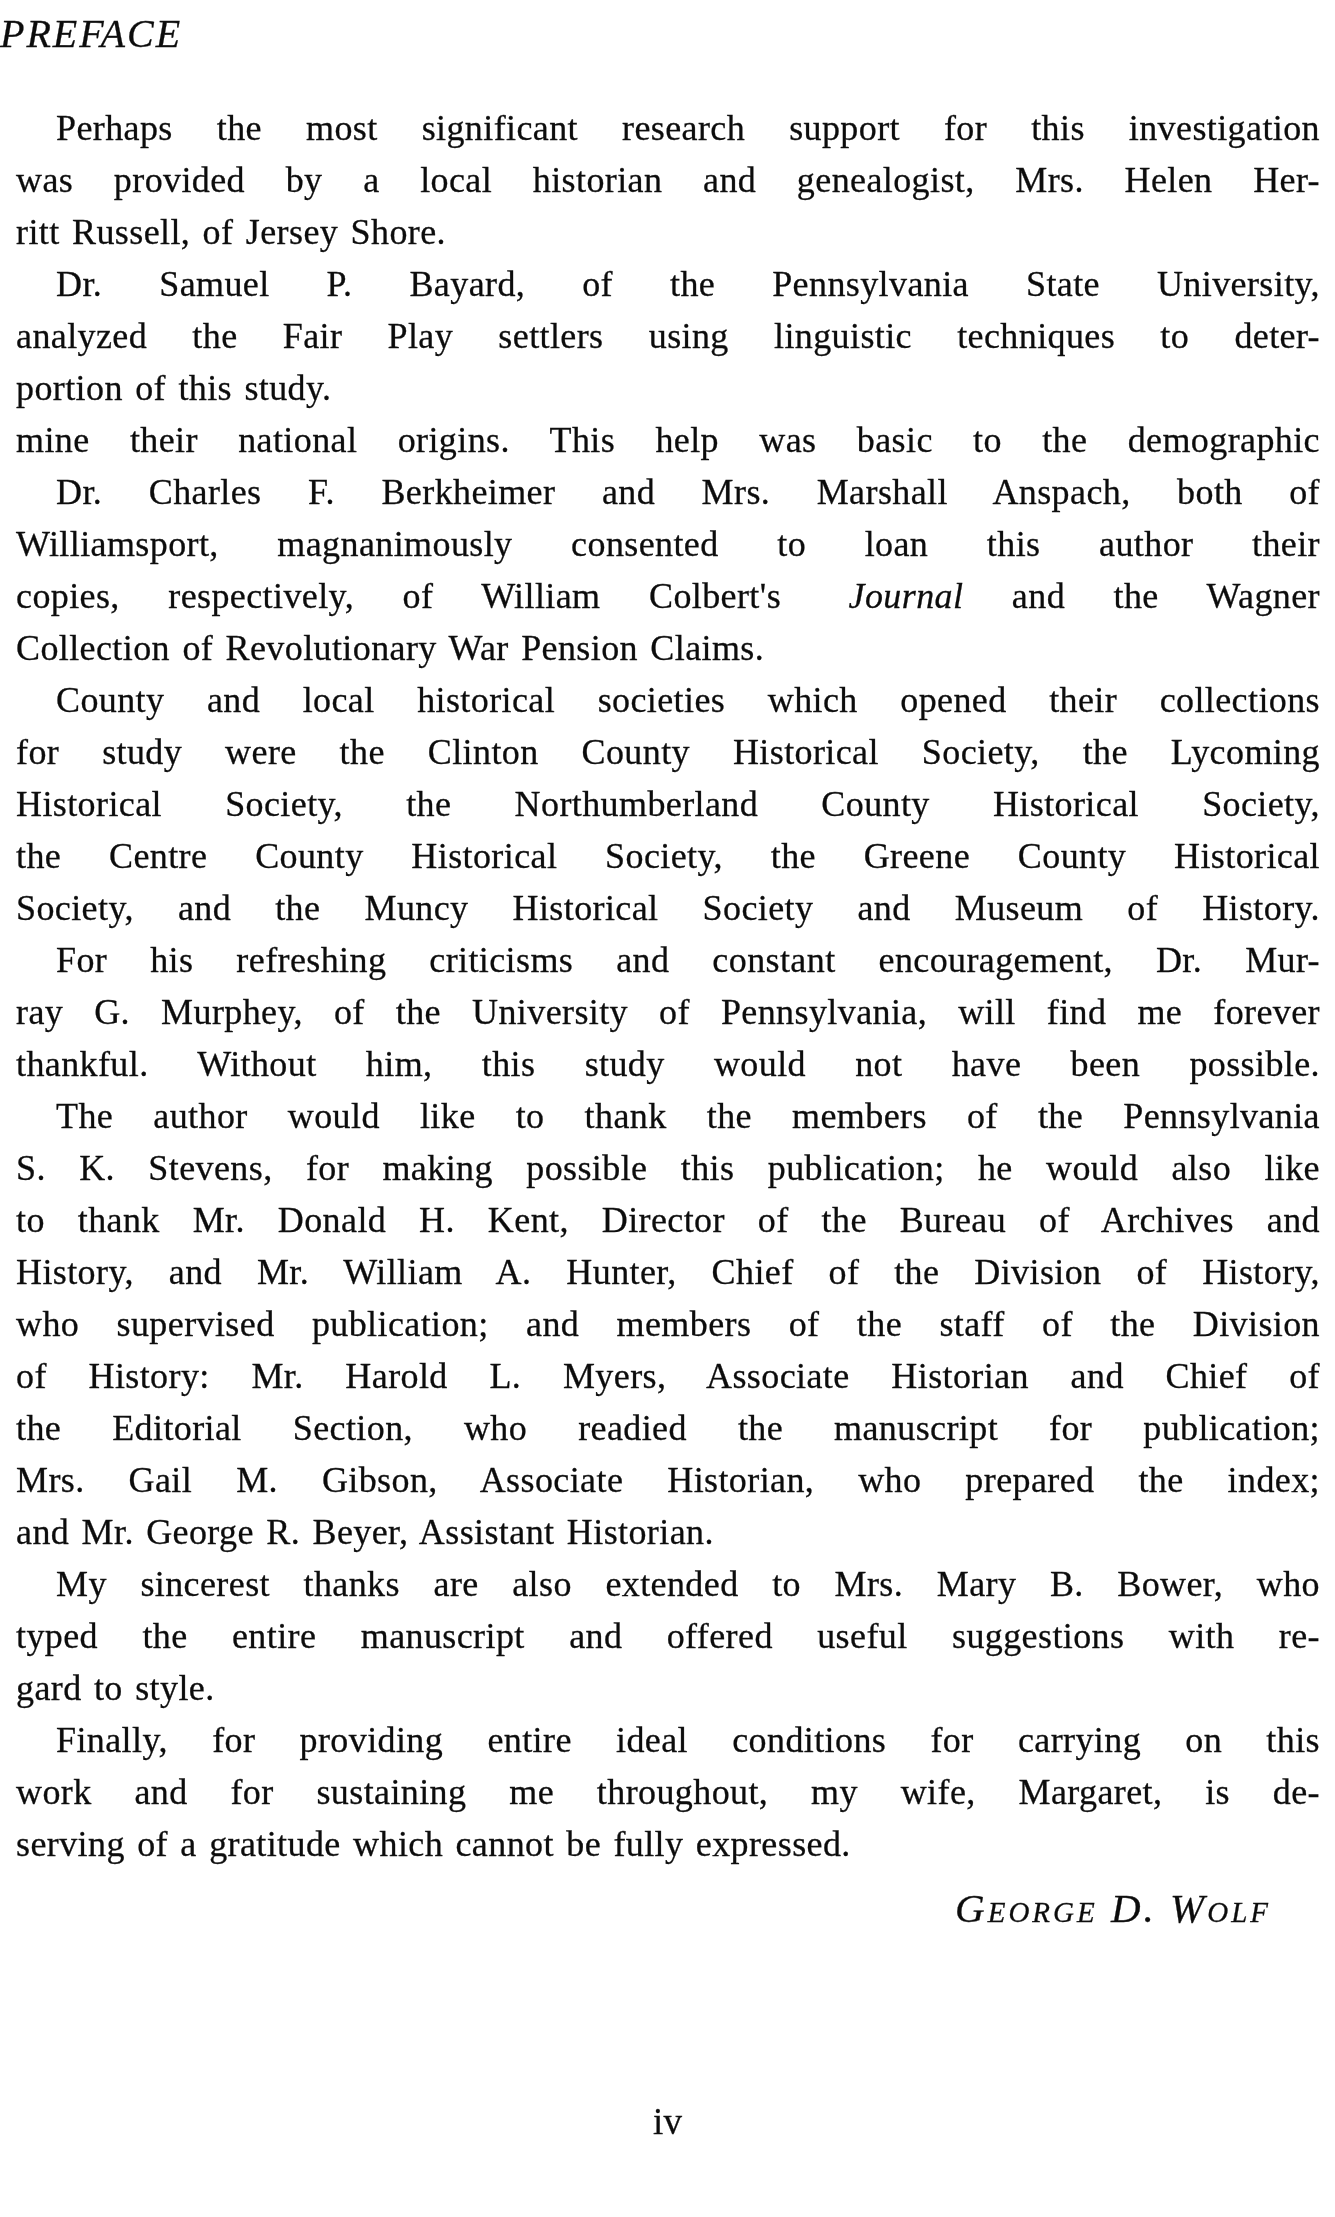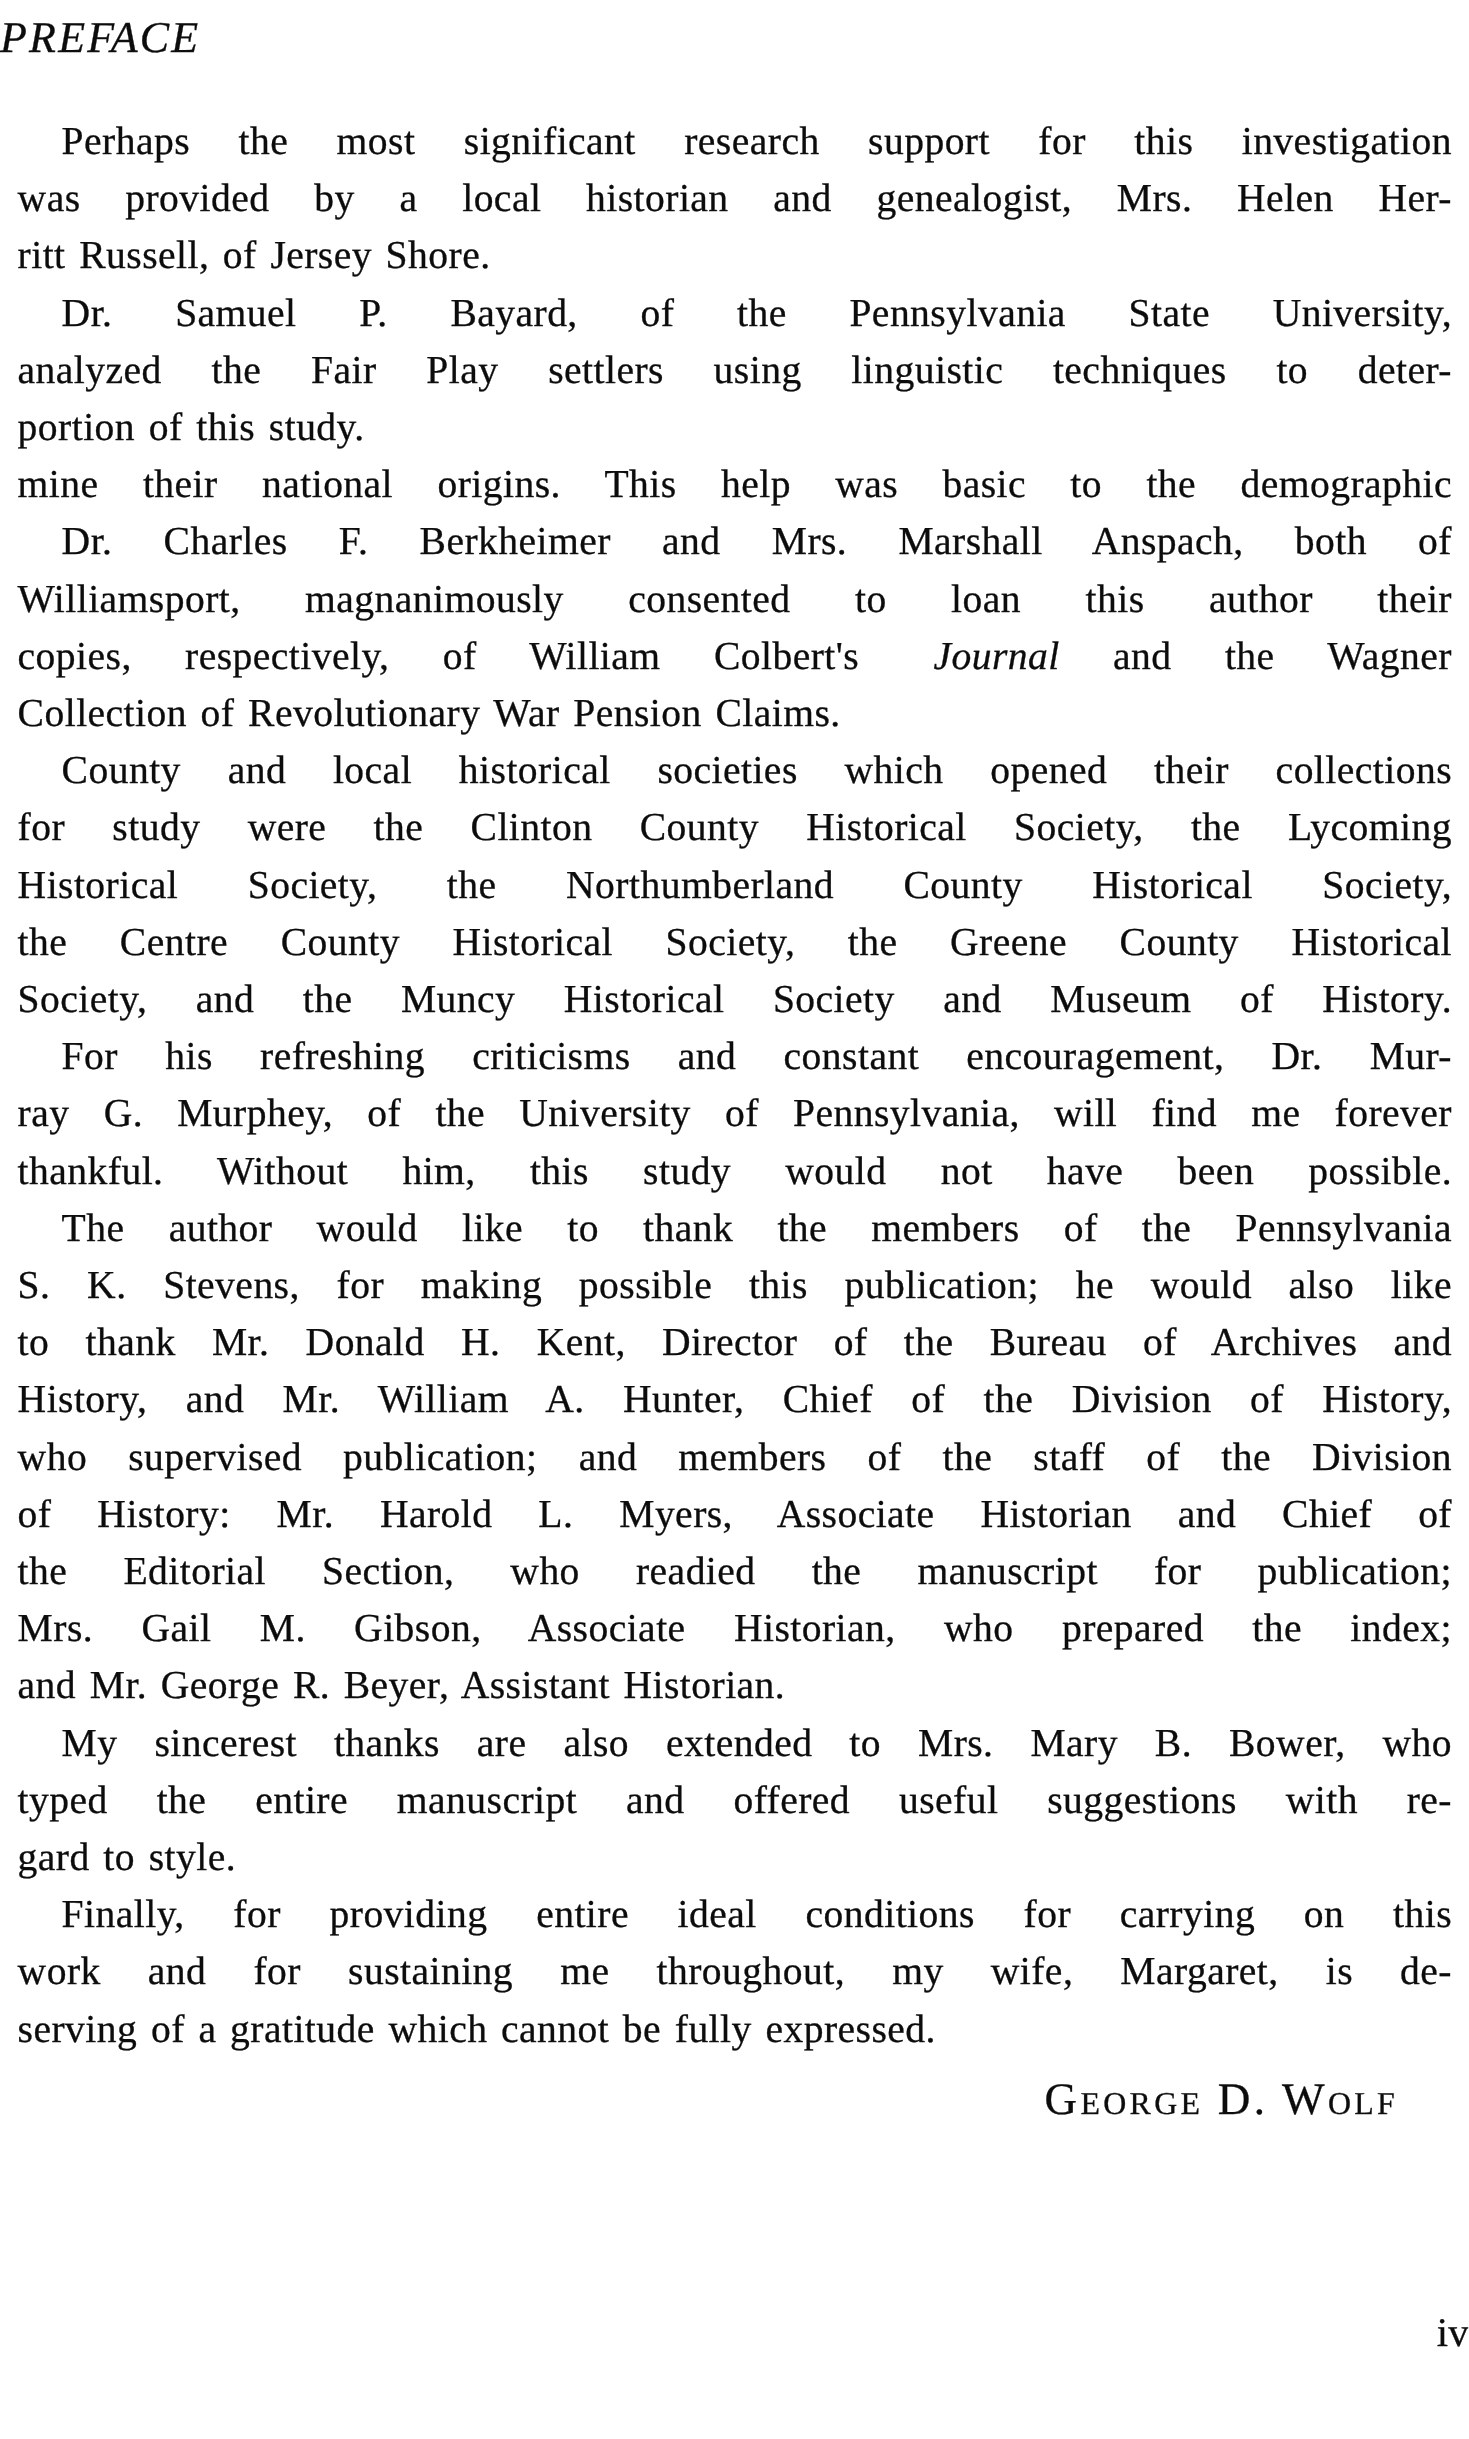--- a/index.html
+++ b/index.html
@@ -44,24 +44,25 @@
   .line.last { text-align-last: left; }
   .italic { font-style: italic; margin-left: 19px; }
   .signature {
     margin-top: 12px;
     padding-right: 64px;
     text-align: right;
     font-variant: small-caps;
     font-size: 41px;
     line-height: 52px;
     letter-spacing: 3px;
+    font-style: italic;
   }
   .folio {
     margin-top: 166px;
-    text-align: right;
+    text-align: center;
     font-size: 37px;
     line-height: 44px;
   }
 </style>
 </head>
 <body>
 
 <div class="page">
 
   <h1 class="title">PREFACE</h1>

